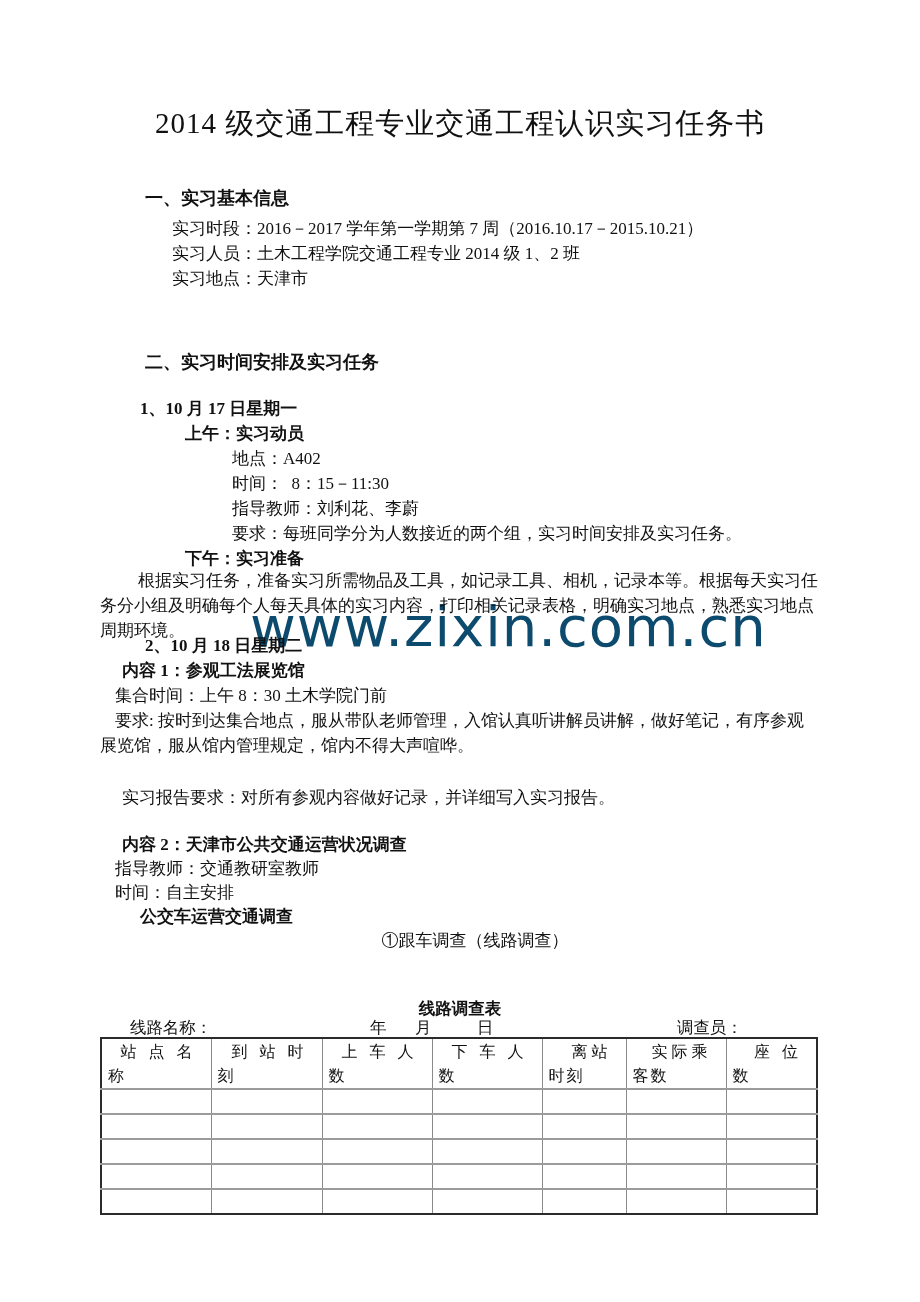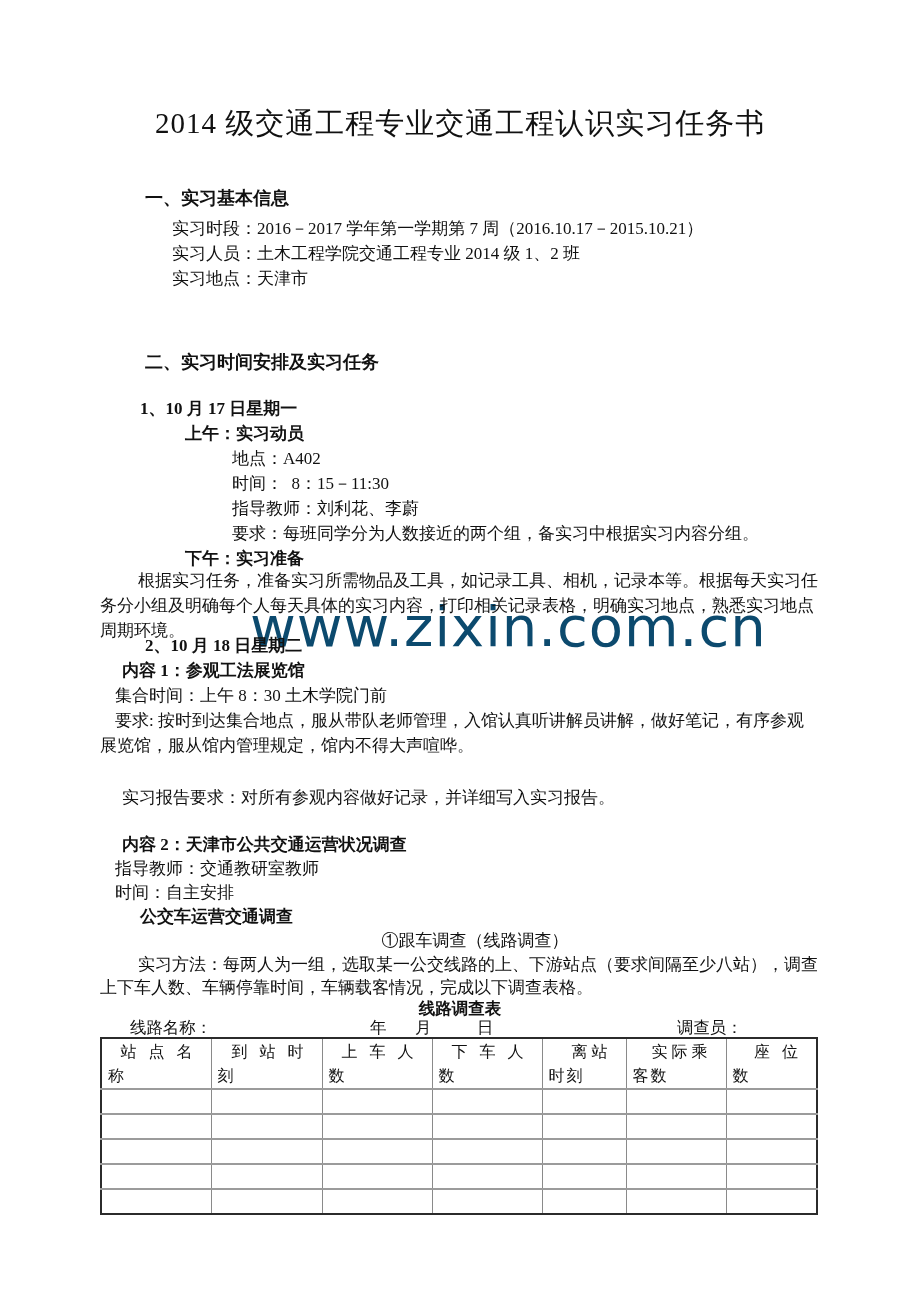--- a/index.html
+++ b/index.html
@@ -85,21 +85,21 @@
     <div class="blk" style="top:348px;">
       <p class="h pl45">二、实习时间安排及实习任务</p>
     </div>
 
     <div class="blk" style="top:396px;">
       <p class="t b pl40">1、10 月 17 日星期一</p>
       <p class="t b pl85">上午：实习动员</p>
       <p class="t pl132">地点：A402</p>
       <p class="t pl132">时间：  8：15－11:30</p>
       <p class="t pl132">指导教师：刘利花、李蔚</p>
-      <p class="t pl132">要求：每班同学分为人数接近的两个组，备实习中根据实习内容分组。</p>
+      <p class="t pl132">要求：每班同学分为人数接近的两个组，实习时间安排及实习任务。</p>
       <p class="t b pl85">下午：实习准备</p>
     </div>
 
     <div class="blk" style="top:568px;">
       <p class="t ti38">根据实习任务，准备实习所需物品及工具，如记录工具、相机，记录本等。根据每天实习任务分小组及明确每个人每天具体的实习内容，打印相关记录表格，明确实习地点，熟悉实习地点周期环境。</p>
     </div>
 
     <div class="blk" style="top:633px;">
       <p class="t b pl45">2、10 月 18 日星期二</p>
       <p class="t b pl22">内容 1：参观工法展览馆</p>
@@ -110,21 +110,20 @@
     <div class="blk" style="top:785px;">
       <p class="t pl22">实习报告要求：对所有参观内容做好记录，并详细写入实习报告。</p>
     </div>
 
     <div class="blk lh24" style="top:833px;">
       <p class="t b pl22">内容 2：天津市公共交通运营状况调查</p>
       <p class="t pl15">指导教师：交通教研室教师</p>
       <p class="t pl15">时间：自主安排</p>
       <p class="t b pl40">公交车运营交通调查</p>
       <p class="t pl30">①跟车调查（线路调查）</p>
-      <p class="t ti38 lh23">实习方法：每两人为一组，选取某一公交线路的上、下游站点（要求间隔至少八站），调查上下车人数、车辆停靠时间，车辆载客情况，完成以下调查表格。</p>
     </div>
 
     <div class="blk" style="top:999px;">
       <p class="tbl-title">线路调查表</p>
       <div class="tbl-caption">
         <span class="cap-left">线路名称：</span>
         <span class="cap-year">年</span>
         <span class="cap-month">月</span>
         <span class="cap-day">日</span>
         <span class="cap-right">调查员：</span>

